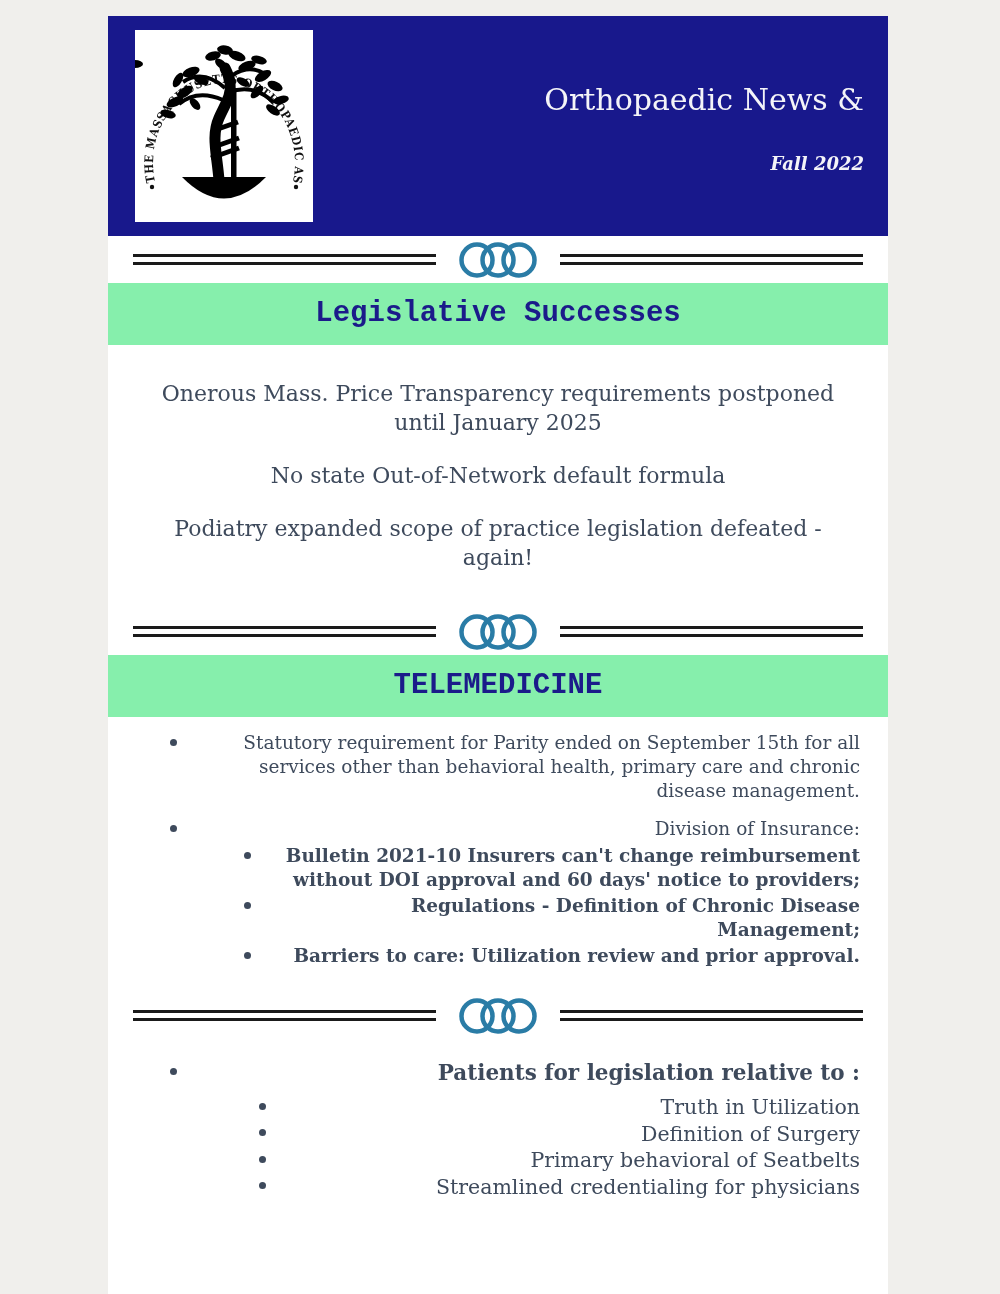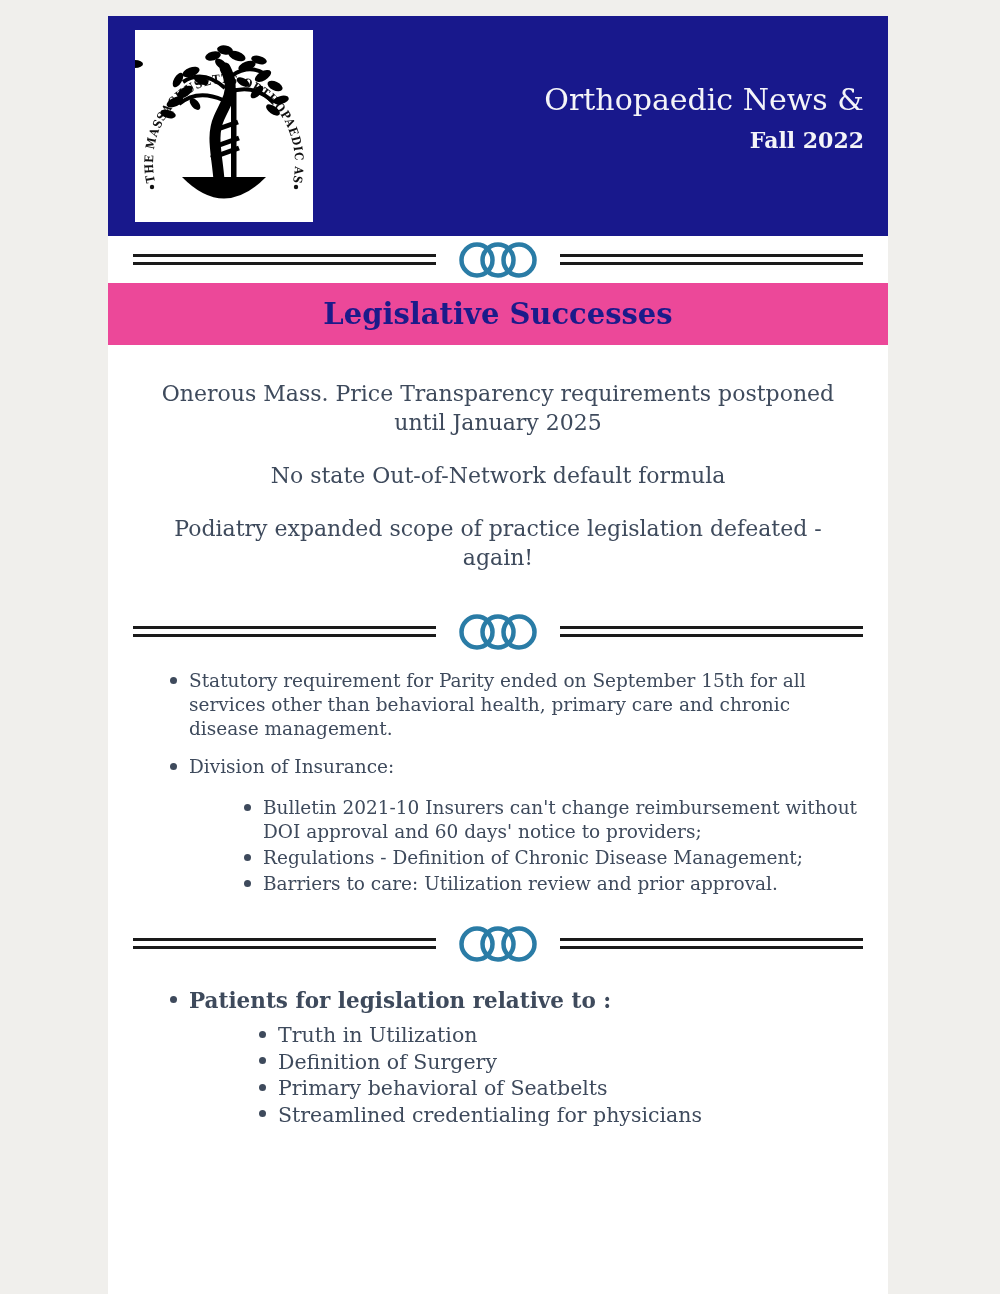--- a/index.html
+++ b/index.html
@@ -5,42 +5,42 @@
   html,body { margin:0; padding:0; }
   body { background:#f0efec; font-family:"DejaVu Serif", serif; }
   .canvas { position:relative; width:1000px; height:1294px; background:#f0efec; overflow:hidden; }
   .content { position:absolute; left:108px; top:16px; width:780px; height:1278px; background:#ffffff; }
 
   
   .header { position:relative; height:220px; background:#18188c; }
   .logo-box { position:absolute; left:27px; top:14px; width:178px; height:192px; background:#ffffff; }
   .header-text { position:absolute; right:24px; top:56px; text-align:right; color:#f4f4f8; }
   .header-title { font-size:30px; line-height:55px; font-weight:normal; }
-  .header-edition { font-size:22px; line-height:26px; font-weight:bold; }
+  .header-edition { font-size:18px; line-height:26px; font-style:italic; font-weight:bold; margin-top:24px; }
 
   
   .divider-row { height:47px; display:flex; align-items:center; padding:0 25px; gap:16px; }
   .dline { flex:1; height:11px; border-top:3px solid #1a1a1a; border-bottom:3px solid #1a1a1a; box-sizing:border-box; }
   .rings { flex:0 0 auto; display:block; }
 
   
-  .band { background:#ec4899; padding:12px 20px; text-align:center; font-weight:bold; color:#1b1b8a; font-size:29px; line-height:38px; }
+  .band { background:#86efac; padding:12px 20px; text-align:center; font-weight:bold; color:#1b1b8a; font-size:29px; line-height:38px;font-family:Liberation Mono, monospace; }
 
   
   .legis-section { padding:34px 52px 12px; text-align:center; }
   .legis-item { font-weight:normal; font-size:22px; line-height:29px; color:#3e4a5c; margin:0 0 24px; }
 
   
   .tele-section { padding:14px 28px 10px 60px; }
   ul.blist { list-style:none; margin:0; padding:0; color:#3e4a5c; }
-  ul.blist > li { position:relative; padding-left:21px; }
+  ul.blist > li { position:relative; padding-left:21px;text-align:right; }
   ul.blist > li::before { content:""; position:absolute; left:2px; top:0.42em; width:7px; height:7px; border-radius:50%; background:#3e4a5c; }
   .tele-section ul.blist { font-size:18.5px; line-height:24px; }
   .tele-section ul.blist > li { margin-bottom:14px; }
-  .tele-section ul.blist ul.blist { padding-left:53px; margin-top:17px; }
+  .tele-section ul.blist ul.blist { padding-left:53px; margin-top:3px;font-weight:bold; }
   .tele-section ul.blist ul.blist > li { margin-bottom:2px; }
 
   
   .other-section { padding:20px 28px 6px 60px; }
   .bold-bullet { font-weight:bold; font-size:21.5px; line-height:27px; }
   .other-section ul.outer > li { margin-bottom:6px; }
   .other-section ul.inner { padding-left:68px; margin-top:8px; font-weight:normal; font-size:20.5px; line-height:26.5px; }
   .other-section ul.inner > li { margin-bottom:0; }
 
   
@@ -127,20 +127,21 @@
     <div class="divider-row">
       <div class="dline"></div>
       <svg class="rings" width="92" height="42" viewBox="0 0 92 42">
         <circle cx="25" cy="21" r="15.5" fill="none" stroke="#2a7ca6" stroke-width="4.5"></circle>
         <circle cx="46" cy="21" r="15.5" fill="none" stroke="#2a7ca6" stroke-width="4.5"></circle>
         <circle cx="67" cy="21" r="15.5" fill="none" stroke="#2a7ca6" stroke-width="4.5"></circle>
       </svg>
       <div class="dline"></div>
     </div>
 
+    <div class="band">TELEMEDICINE</div>
     <div class="tele-section">
       <ul class="blist">
         <li>Statutory requirement for Parity ended on September 15th for all services other than behavioral health, primary care and chronic disease management.</li>
         <li>
           <span>Division of Insurance:</span>
           <ul class="blist">
             <li>Bulletin 2021-10 Insurers can't change reimbursement without DOI approval and 60 days' notice to providers;</li>
             <li>Regulations - Definition of Chronic Disease Management;</li>
             <li>Barriers to care: Utilization review and prior approval.</li>
           </ul>

